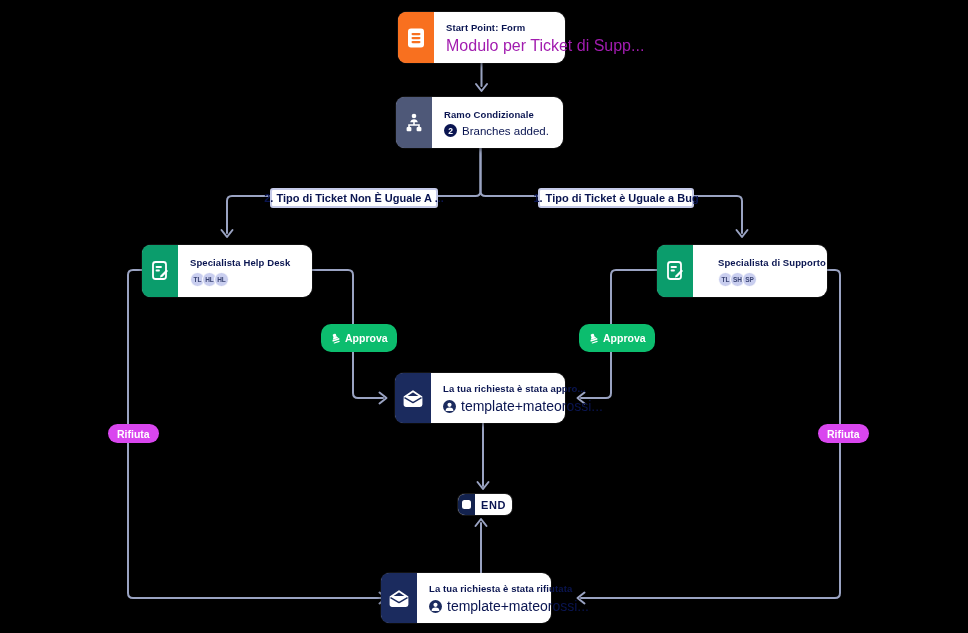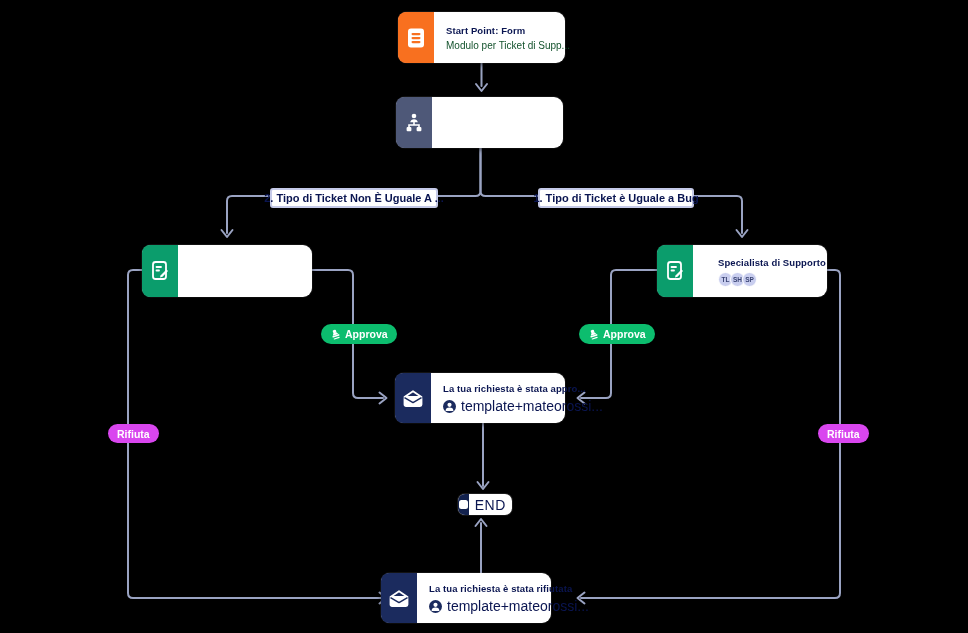--- a/index.html
+++ b/index.html
@@ -18,21 +18,21 @@
   .iconbox {
     flex: 0 0 36px; border-radius: 8px 0 0 8px; display: flex;
     align-items: center; justify-content: center;
   }
   .iconbox.orange { background: #F8701F; }
   .iconbox.slate  { background: #4E5878; }
   .iconbox.green  { background: #0B9D6C; }
   .iconbox.navy   { background: #1B2B5E; }
   .nodebody { flex: 1; padding: 8px 10px 7px 12px; display: flex; flex-direction: column; justify-content: center; gap: 4px; min-width: 0; }
   .node-title { font-size: 9.5px; font-weight: bold; color: #0A1551; letter-spacing: .1px; white-space: nowrap; }
-  .node-sub { font-size: 10px; color: #14532d; white-space: nowrap; }
+  .node-sub { font-size: 16px; color: #a21caf; white-space: nowrap; }
   .row { display: flex; align-items: center; gap: 5px; }
   .count-badge {
     width: 13px; height: 13px; border-radius: 50%; background: #0A1551; color: #fff;
     font-size: 8.5px; font-weight: bold; display: inline-flex; align-items: center; justify-content: center;
   }
   .branch-text { font-size: 11.5px; color: #0A1551; }
   .avatars { display: flex; }
   .avatar {
     width: 15px; height: 15px; border-radius: 50%; background: #C9CEEF; border: 1px solid #fff;
     color: #3A4474; font-size: 6.5px; font-weight: bold; display: inline-flex;
@@ -41,32 +41,32 @@
   .recipient { font-size: 14px; color: #0A1551; white-space: nowrap; }
   .pill {
     position: absolute; z-index: 3; background: #fff; border: 2px solid #C5CAE8;
     border-radius: 3px; color: #0A1551; font-size: 11px; font-weight: 600;
     display: flex; align-items: center; justify-content: center; white-space: nowrap;
     cursor: pointer;
   }
   .edge-badge {
     position: absolute; z-index: 3; border-radius: 10px; color: #fff; font-size: 10.5px;
     font-weight: bold; display: flex; align-items: center; justify-content: center; gap: 4px;
-    padding: 0 9px; height: 20px; cursor: pointer; white-space: nowrap;
+    padding: 0 9px; height: 28px; cursor: pointer; white-space: nowrap;
   }
   .edge-badge.approve { background: #0CBD6E; }
   .edge-badge.reject  { background: #d946ef; }
   .endnode {
     position: absolute; z-index: 2; display: flex; background: #fff; border-radius: 7px;
     overflow: hidden; box-shadow: 0 1px 3px rgba(0,0,0,.5), 0 0 0 1px rgba(255,255,255,.12);
     cursor: pointer;
   }
   .end-dark { width: 22px; background: #13224E; display: flex; align-items: center; justify-content: center; }
   .end-label { flex: 1; display: flex; align-items: center; justify-content: center;
-    font-size: 14px; font-weight: normal; color: #0A1551; letter-spacing: .6px; padding: 0 6px; }
+    font-size: 11px; font-weight: bold; color: #0A1551; letter-spacing: .6px; padding: 0 6px; }
   .person-chip { flex: 0 0 auto; display: inline-flex; }
 </style>
 </head>
 <body>
 
 <div class="canvas">
 
   <svg class="wires" width="968" height="633" viewBox="0 0 968 633" fill="none" stroke="#9AA3C2" stroke-width="2" stroke-linecap="round" stroke-linejoin="round">
 
     <path d="M481.5 63 V86"></path>
@@ -115,33 +115,48 @@
   <div class="node" style="left:396px; top:97px; width:167px; height:51px;">
     <div class="iconbox slate">
       <svg width="22" height="21" viewBox="0 0 22 21" fill="none" stroke="#fff" stroke-width="1.6" stroke-linecap="round">
         <circle cx="11" cy="4" r="2.3" fill="#fff" stroke="none"></circle>
         <path d="M7.2 10.2 a3.9 3.9 0 0 1 7.6 0 z" fill="#fff" stroke="none"></path>
         <path d="M11 10.5 V12.5 M6 15 V13 H16 V15"></path>
         <rect x="3.6" y="15" width="4.8" height="4.2" rx="1" fill="#fff" stroke="none"></rect>
         <rect x="13.6" y="15" width="4.8" height="4.2" rx="1" fill="#fff" stroke="none"></rect>
       </svg>
     </div>
+    <div class="nodebody">
+      <div class="node-title">Ramo Condizionale</div>
+      <div class="row">
+        <span class="count-badge">2</span>
+        <span class="branch-text">Branches added.</span>
+      </div>
+    </div>
   </div>
 
   <div class="pill" style="left:270px; top:188px; width:168px; height:20px;">2. Tipo di Ticket Non È Uguale A ...</div>
   <div class="pill" style="left:538px; top:188px; width:156px; height:20px;">1. Tipo di Ticket è Uguale a Bug</div>
 
   <div class="node" style="left:142px; top:245px; width:170px; height:52px;">
     <div class="iconbox green">
       <svg width="20" height="22" viewBox="0 0 20 22" fill="none" stroke="#fff" stroke-width="1.8" stroke-linecap="round">
         <rect x="3" y="2" width="13" height="17" rx="2.5"></rect>
         <path d="M6.5 7 H11"></path>
         <path d="M6.5 10.5 H9"></path>
         <path d="M10.5 15.5 L16.5 9.5 L18 11 L12.5 16.8 L10 17.4 Z" fill="#fff" stroke="none"></path>
       </svg>
+    </div>
+    <div class="nodebody">
+      <div class="node-title">Specialista Help Desk</div>
+      <div class="avatars">
+        <span class="avatar">TL</span>
+        <span class="avatar">HL</span>
+        <span class="avatar">HL</span>
+      </div>
     </div>
   </div>
 
   <div class="node" style="left:657px; top:245px; width:170px; height:52px;gap:13px;">
     <div class="iconbox green">
       <svg width="20" height="22" viewBox="0 0 20 22" fill="none" stroke="#fff" stroke-width="1.8" stroke-linecap="round">
         <rect x="3" y="2" width="13" height="17" rx="2.5"></rect>
         <path d="M6.5 7 H11"></path>
         <path d="M6.5 10.5 H9"></path>
         <path d="M10.5 15.5 L16.5 9.5 L18 11 L12.5 16.8 L10 17.4 Z" fill="#fff" stroke="none"></path>

